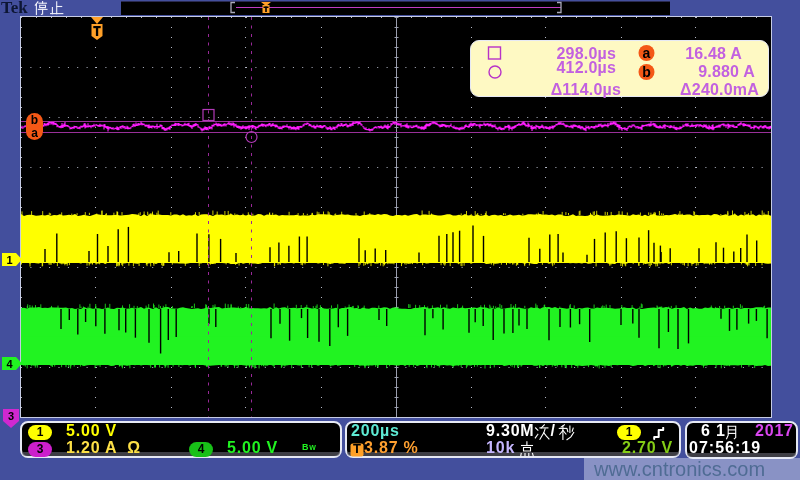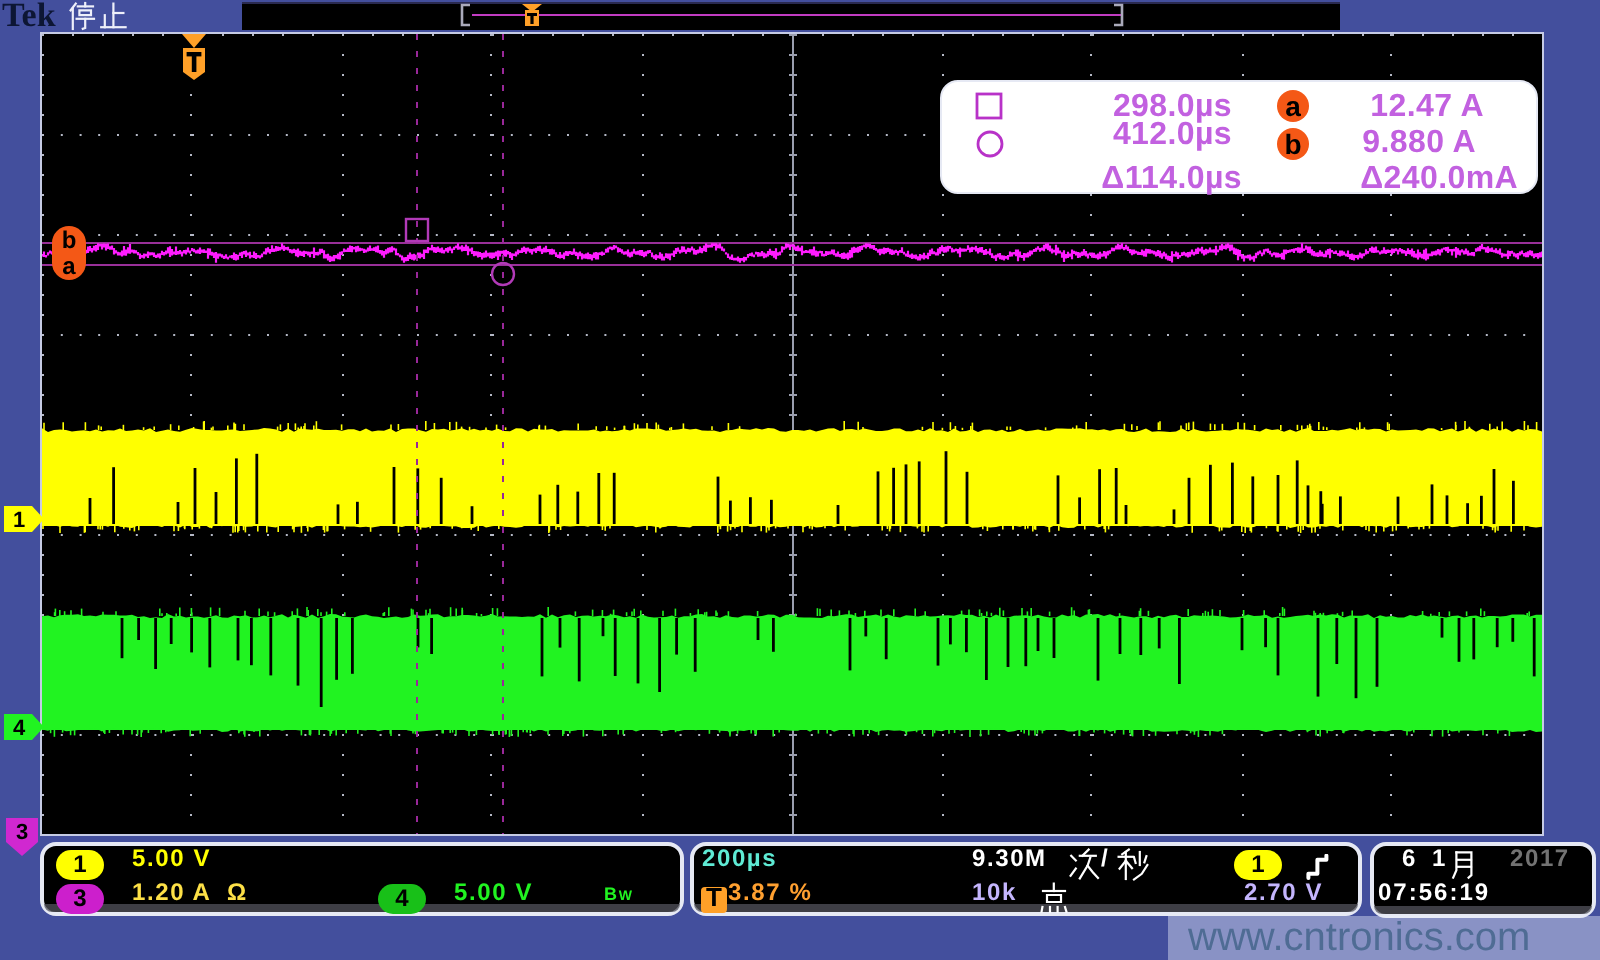--- a/index.html
+++ b/index.html
@@ -3,30 +3,30 @@
  html,body{margin:0;padding:0;width:800px;height:480px;background:#434f9d;
    font-family:"Liberation Sans",sans-serif;overflow:hidden}
  #wrap{position:absolute;left:0;top:0;width:800px;height:428px}
  .abs{position:absolute}
  #screen{position:absolute;left:20px;top:16px;width:750px;height:400px;
    background:#000;border:1px solid #c6cbe4}
  #tek{position:absolute;left:1px;top:-2px;font-family:"Liberation Serif",serif;
    font-weight:bold;font-size:17px;color:#0d1634;letter-spacing:0px}
  #recbar{position:absolute;left:121px;top:1px;width:549px;height:13px;background:#000;
    border-top:1px solid #2a2a50}
- .measbox{position:absolute;left:470px;top:40px;width:297px;height:53px;background:#ffffff;
+ .measbox{position:absolute;left:470px;top:40px;width:297px;height:53px;background:#fef9c3;
    border:1px solid #e6e9f4;border-radius:9px}
  .measbox{height:55px}
  .mt{position:absolute;font-size:16px;font-weight:bold;color:#c261e0;letter-spacing:0.2px}
  .badgetxt{position:absolute;font-size:14px;font-weight:bold;color:#000;width:11px;text-align:center}
  .bbox{position:absolute;top:421px;height:33px;background:#000;border:2px solid #e6e9f4;
    border-radius:8px}
  .bbox .grad{position:absolute;left:0;right:0;bottom:0;height:4px;background:#53535c;
    border-radius:0 0 6px 6px;opacity:.75}
- .bt{position:absolute;font-size:12px;font-weight:bold;letter-spacing:0.8px;white-space:pre}
+ .bt{position:absolute;font-size:16px;font-weight:bold;letter-spacing:0.8px;white-space:pre}
  .badge{position:absolute;width:24px;height:15px;border-radius:8px;color:#000;
    font-size:12px;font-weight:bold;text-align:center;line-height:15px}
  #wm{position:absolute;left:584px;top:458px;width:216px;height:22px;
    background:rgba(236,240,252,0.42)}
  #wmt{position:absolute;left:10px;top:0px;font-size:20px;color:#49688f;opacity:.9}
 </style></head>
 <body>
 <div id="wrap">
  <div id="tek">Tek</div>
  <svg class="abs" width="70" height="16" style="left:33px;top:0px">
@@ -1918,22 +1918,22 @@
   <rect x="17.5" y="6" width="12" height="12" fill="none" stroke="#b832c8" stroke-width="1.4"></rect>
   <circle cx="24" cy="31" r="6" fill="none" stroke="#b832c8" stroke-width="1.4"></circle>
   <circle cx="175.5" cy="12" r="8" fill="#f45816"></circle>
   <circle cx="175.5" cy="31" r="8" fill="#f45816"></circle>
  </svg>
  <span class="mt" style="right:152px;top:4px">298.0µs</span>
  <span class="mt" style="right:152px;top:18px">412.0µs</span>
  <span class="mt" style="right:147px;top:39.5px">Δ114.0µs</span>
  <span class="badgetxt" style="left:170px;top:4px">a</span>
  <span class="badgetxt" style="left:170px;top:23px">b</span>
- <span class="mt" style="right:26px;top:4px">12.47 A</span>
- <span class="mt" style="right:30px;top:22px">9.880 A</span>
+ <span class="mt" style="right:26px;top:4px">16.48 A</span>
+ <span class="mt" style="right:13px;top:22px">9.880 A</span>
  <span class="mt" style="right:9px;top:39.5px">Δ240.0mA</span>
 </div>
 
  <svg class="abs" width="50" height="32" style="left:0px;top:112px">
    <rect x="26" y="1" width="17" height="27" rx="8.5" fill="#f45816"></rect>
    <text font-family="Liberation Sans,sans-serif" x="34.5" y="12" font-size="12" font-weight="bold" fill="#000" text-anchor="middle">b</text>
    <text font-family="Liberation Sans,sans-serif" x="34.5" y="25" font-size="12" font-weight="bold" fill="#000" text-anchor="middle">a</text>
  </svg>
  <svg class="abs" width="26" height="16" style="left:1px;top:252px">
    <polygon points="1,1 15,1 21,7.5 15,14 1,14" fill="#ffff00"></polygon>
@@ -1988,30 +1988,30 @@
      <rect x="3.5" y="20.5" width="13" height="13" rx="2" fill="#ffa028"></rect>
    </svg>
    <div class="bt" style="left:203.5px;top:-1px;color:#fff;">/</div>
    <div class="badge" style="left:270px;top:1.5px;background:#ffff00">1</div>
    <svg width="18" height="14" style="position:absolute;left:306px;top:3.5px">
         <polyline points="1.2,12 1.2,9.9 5.7,9.9 5.7,2.9 10.2,2.9 10.2,0.8" fill="none" stroke="#fff" stroke-width="2" stroke-linecap="round" stroke-linejoin="round"></polyline>
       </svg>
    <div class="bt" style="left:5.5px;top:17.5px;color:#000;font-size:13px;width:9px;text-align:center;letter-spacing:0">T</div>
    <div class="bt" style="left:17px;top:16px;color:#ffa030">3.87 %</div>
    <div class="bt" style="left:139px;top:16px;color:#c4b5fd">10k</div>
-   <div class="bt" style="left:275px;top:16px;color:#c4b5fd">2.70 V</div>
+   <div class="bt" style="left:275px;top:16px;color:#84cc16">2.70 V</div>
  </div>
  <div class="bbox" style="left:685px;width:109px;height:34px">
    <div class="grad"></div>
    <div class="bt" style="left:14px;top:-1px;color:#fff">6</div>
    <div class="bt" style="left:29px;top:-1px;color:#fff">1</div>
    <svg class="abs" width="20" height="16" style="left:37px;top:2px">
         <polyline points="4.2,1.2 11.7,1.2 11.7,12.6 10.3,13.8" fill="none" stroke="#fff" stroke-width="1.1" stroke-linecap="square"></polyline>
         <polyline points="4.2,1.2 4.2,10.1 2.6,13.8" fill="none" stroke="#fff" stroke-width="1.1" stroke-linecap="square"></polyline>
         <polyline points="4.5,4.9 11.5,4.9" fill="none" stroke="#fff" stroke-width="1.1" stroke-linecap="square"></polyline>
         <polyline points="4.5,8.4 11.5,8.4" fill="none" stroke="#fff" stroke-width="1.1" stroke-linecap="square"></polyline>
       </svg>
-   <div class="bt" style="left:68px;top:-1px;color:#737373">2017</div>
+   <div class="bt" style="left:68px;top:-1px;color:#d946ef">2017</div>
    <div class="bt" style="left:2px;top:16px;color:#fff;letter-spacing:1px">07:56:19</div>
  </div>
  <div id="wm">
       <span id="wmt">www.cntronics.com</span>
     </div>
 </div>
 </body></html>

